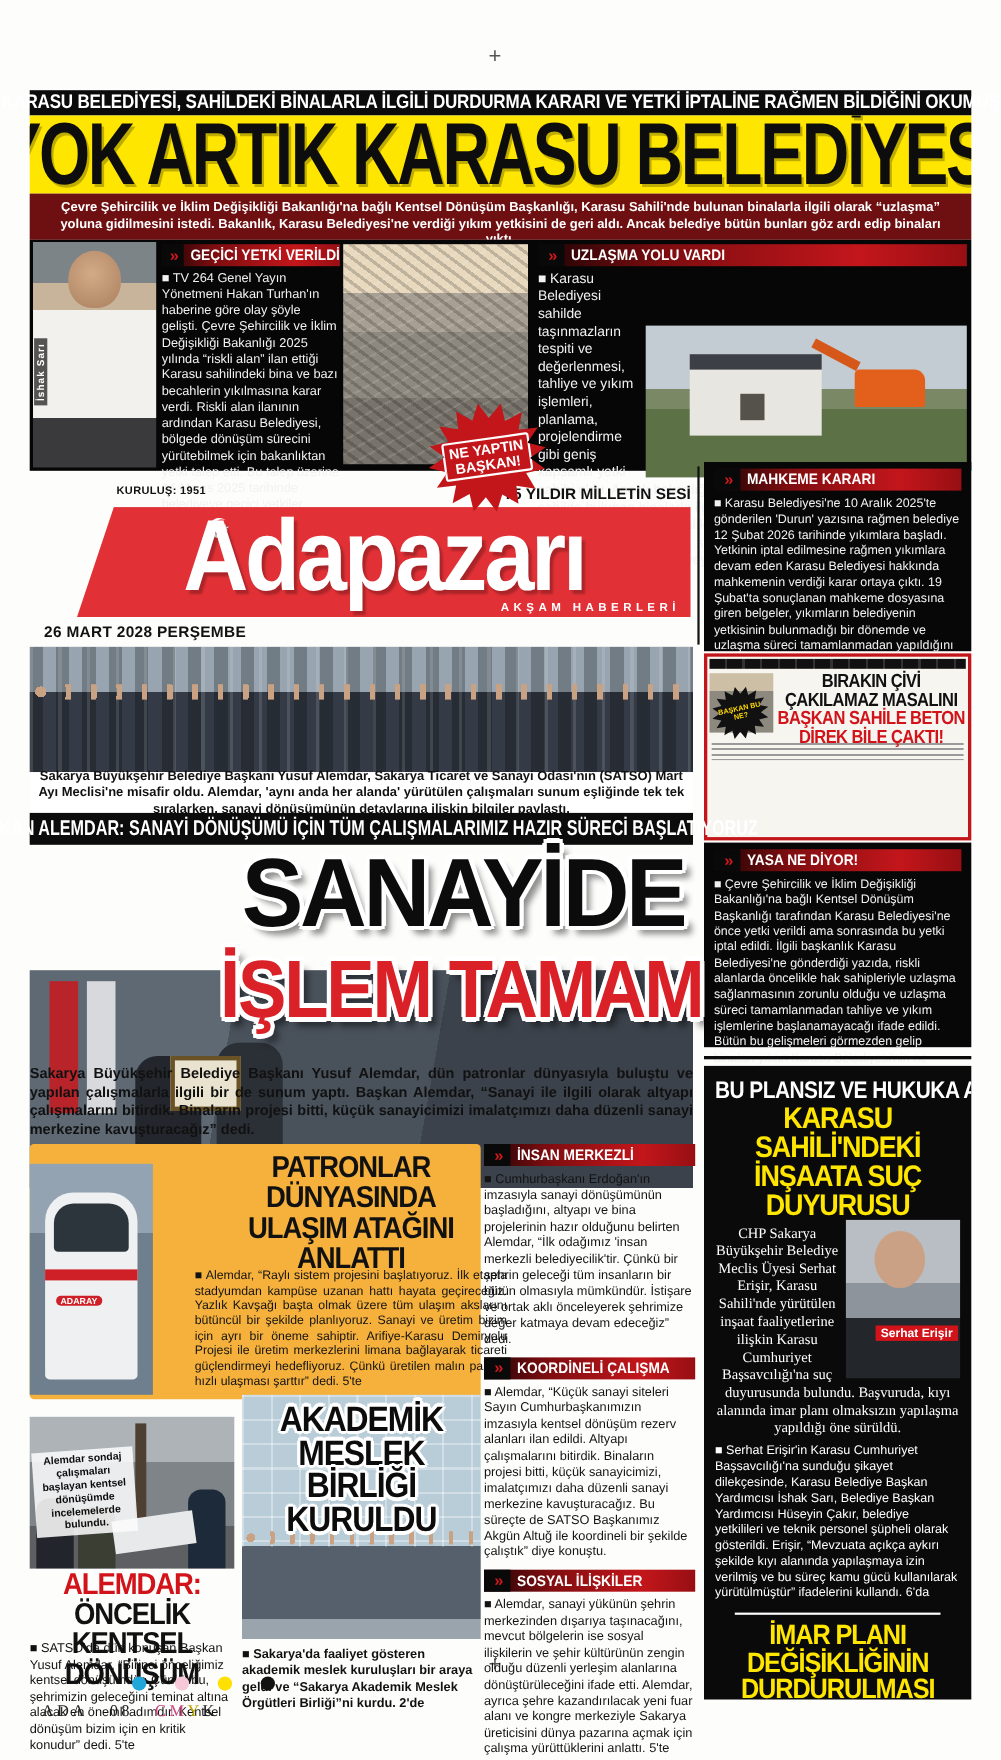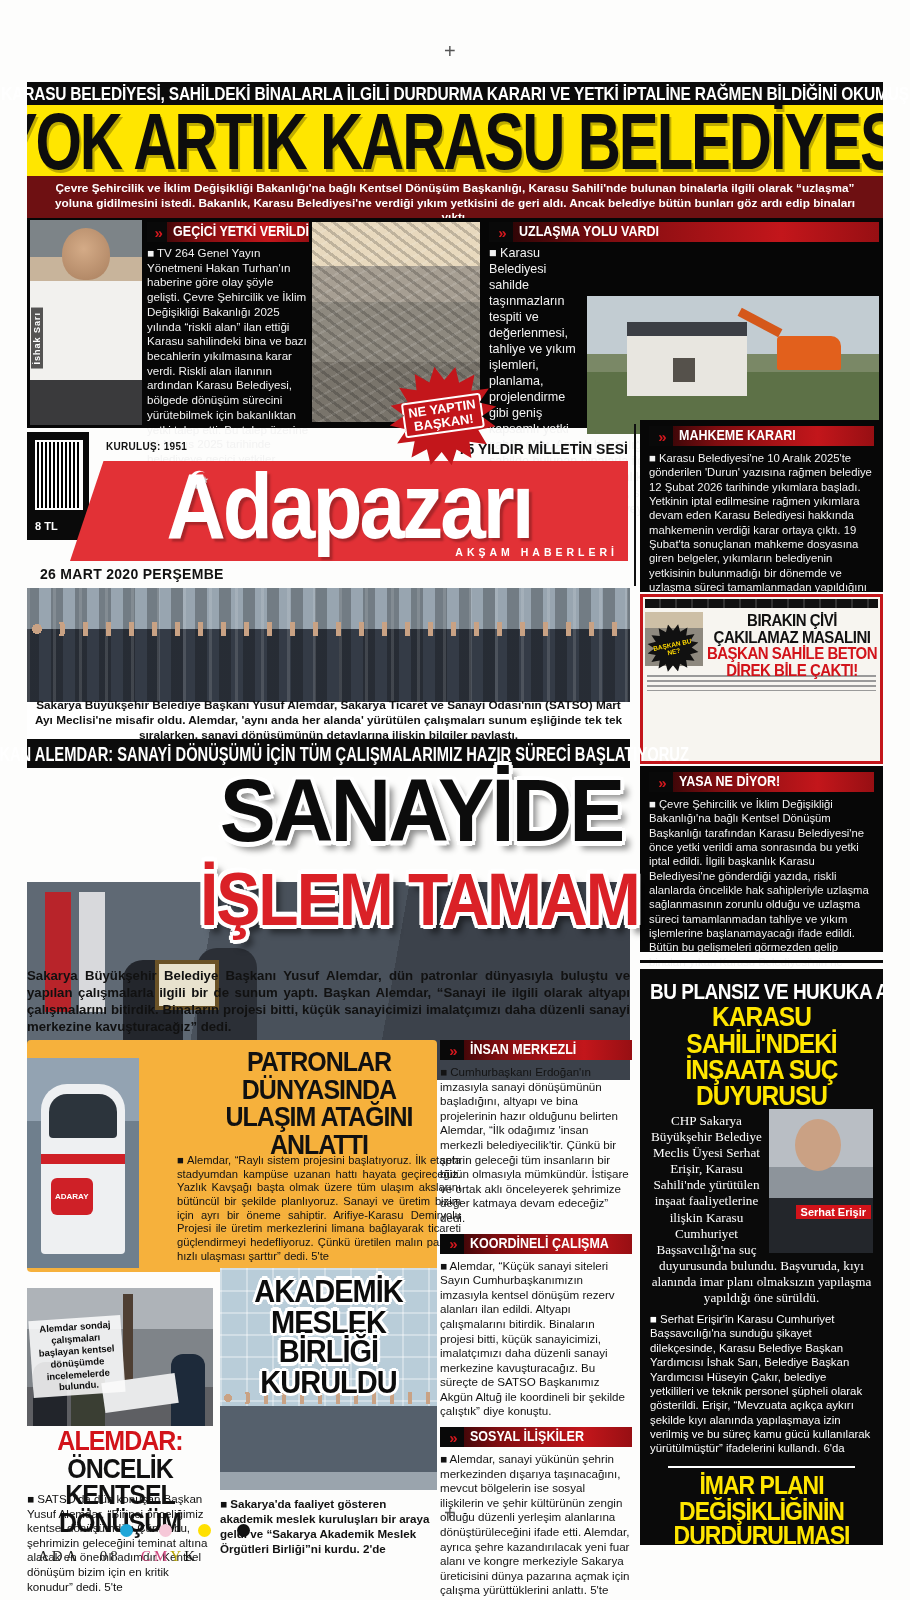--- a/index.html
+++ b/index.html
@@ -107,21 +107,21 @@
      transform:scaleY(1.12);}
   .lead{left:27px;top:968px;width:603px;height:68px;font-size:13.2px;font-weight:bold;line-height:1.28;text-align:justify;overflow:hidden;}
 
   
   .patron{left:27px;top:1040px;width:410px;height:232px;background:#f6b13c;border-radius:4px;}
   .train{position:absolute;left:0px;top:18px;width:112px;height:210px;
      background:linear-gradient(#93a3b2 0 30%,#6f7f8d 30%);overflow:hidden;}
   .train .body{position:absolute;left:14px;top:26px;width:84px;height:170px;border-radius:26px 26px 4px 4px;background:#eef0f2;}
   .train .glass{position:absolute;left:22px;top:36px;width:68px;height:44px;border-radius:18px 18px 4px 4px;background:#2c343c;}
   .train .stripe{position:absolute;left:14px;top:96px;width:84px;height:10px;background:#cf2027;}
-  .train .logo{position:absolute;left:24px;top:120px;background:#cf2027;color:#fff;font-size:8px;font-weight:bold;padding:14px 4px;border-radius:6px;}
+  .train .logo{position:absolute;left:24px;top:120px;background:#cf2027;color:#fff;font-size:8px;font-weight:bold;padding:0 4px;border-radius:6px;}
   .patron-inner{position:absolute;left:118px;top:8px;width:284px;margin-left:32px;}
   .patron-h{font-size:25px;font-weight:bold;text-align:center;line-height:1.0;letter-spacing:-1px;transform:scaleY(1.1);transform-origin:top;}
   .patron-intro{font-family:"Liberation Serif",serif;font-size:14.5px;font-weight:bold;text-align:center;line-height:1.2;margin-top:8px;color:#1a1a1a;}
   .patron-body{font-size:11.2px;line-height:1.22;margin-top:6px;text-align:justify;color:#121212;}
 
   
   .midcol{left:440px;top:1040px;width:192px;}
   .midcol .hdrbar{margin-top:8px;}
   .midcol .sec-body{font-size:11.6px;line-height:1.26;color:#131313;margin-top:5px;}
 
@@ -219,32 +219,28 @@
           <div class="house"></div>
           <div class="door"></div>
           <div class="arm"></div>
           <div class="exc"></div>
         </div>
         <div class="wbody" style="font-size:12.6px;">■ Karasu Belediyesi sahilde taşınmazların tespiti ve değerlenmesi, tahliye ve yıkım işlemleri, planlama, projelendirme gibi geniş kapsamlı yetki sahibi oldu. Ancak bakanlığa bağlı Kentsel Dönüşüm Başkanlığı, sahilde bulunan binalarla ilgili olarak önce “uzlaşma” yoluna gidilmesini istedi. Başkanlık, 10 Aralık 2025 tarihli yazıyla yıkım ve tahliyelerin durdurulması, süreç tamamlandıktan sonra devam edilmesi gerektiği belediyeye iletildi.</div>
       </div>
     </div>
   </div>
 
-  <div class="abs pricebox">
-    <div class="barcode"></div>
-    <div class="price">8 TL</div>
-  </div>
   <div class="abs kurulus">KURULUŞ: 1951</div>
   <div class="abs slogan">75 YILDIR MİLLETİN SESİ</div>
   <div class="abs logobox">
     <span class="crescent">☪</span>
     <span class="logotext">Adapazarı</span>
     <span class="sublogo">AKŞAM HABERLERİ</span>
   </div>
-  <div class="abs dateline">26 MART 2020 PERŞEMBE</div>
+  <div class="abs dateline">26 MART 2028 PERŞEMBE</div>
   <div class="abs vrule"></div>
 
   <div class="abs railbox" style="top:420px;height:172px;">
     <div class="hdrbar">
       <span class="chev">»</span>
       <span class="lbl">MAHKEME KARARI</span>
     </div>
     <div class="wbody" style="margin-top:5px;font-size:11.3px;">■ Karasu Belediyesi'ne 10 Aralık 2025'te gönderilen 'Durun' yazısına rağmen belediye 12 Şubat 2026 tarihinde yıkımlara başladı. Yetkinin iptal edilmesine rağmen yıkımlara devam eden Karasu Belediyesi hakkında mahkemenin verdiği karar ortaya çıktı. 19 Şubat'ta sonuçlanan mahkeme dosyasına giren belgeler, yıkımların belediyenin yetkisinin bulunmadığı bir dönemde ve uzlaşma süreci tamamlanmadan yapıldığını ortaya koydu.</div>
   </div>
 

